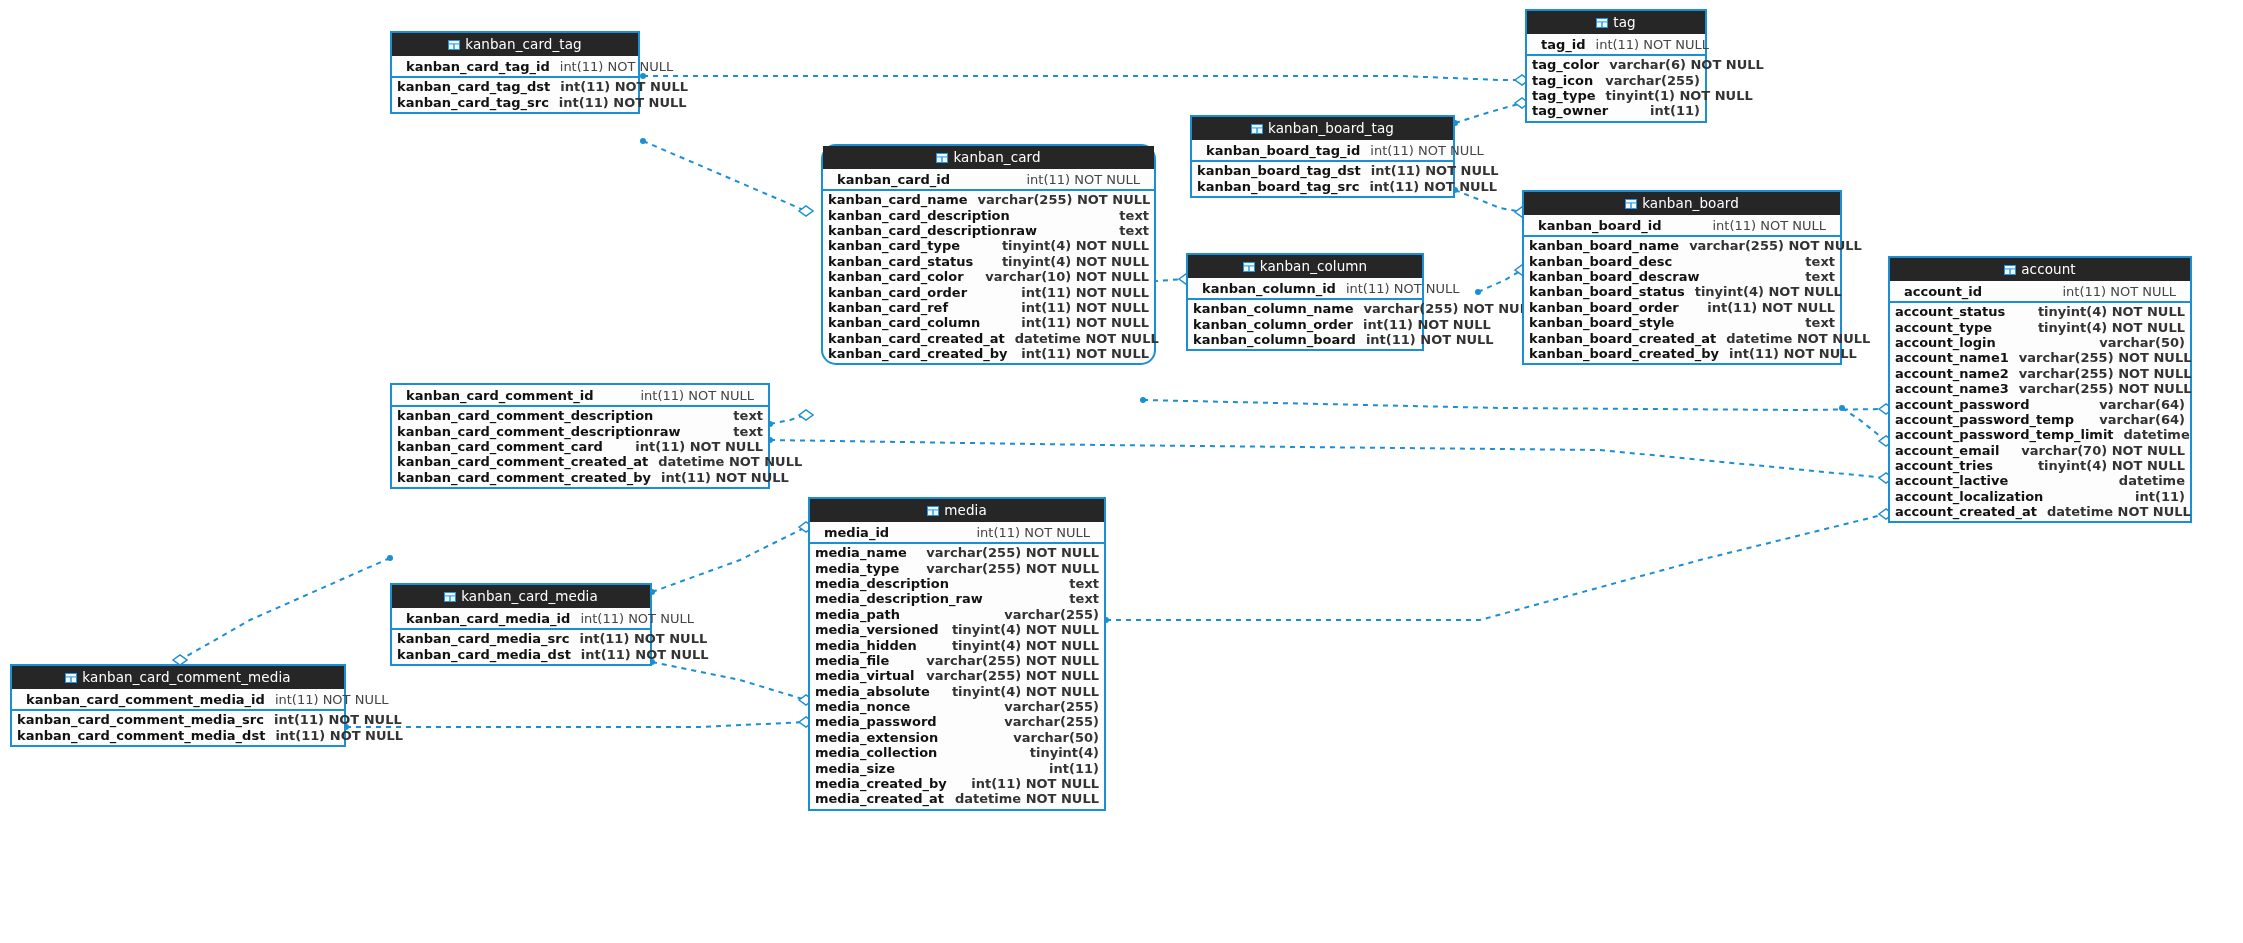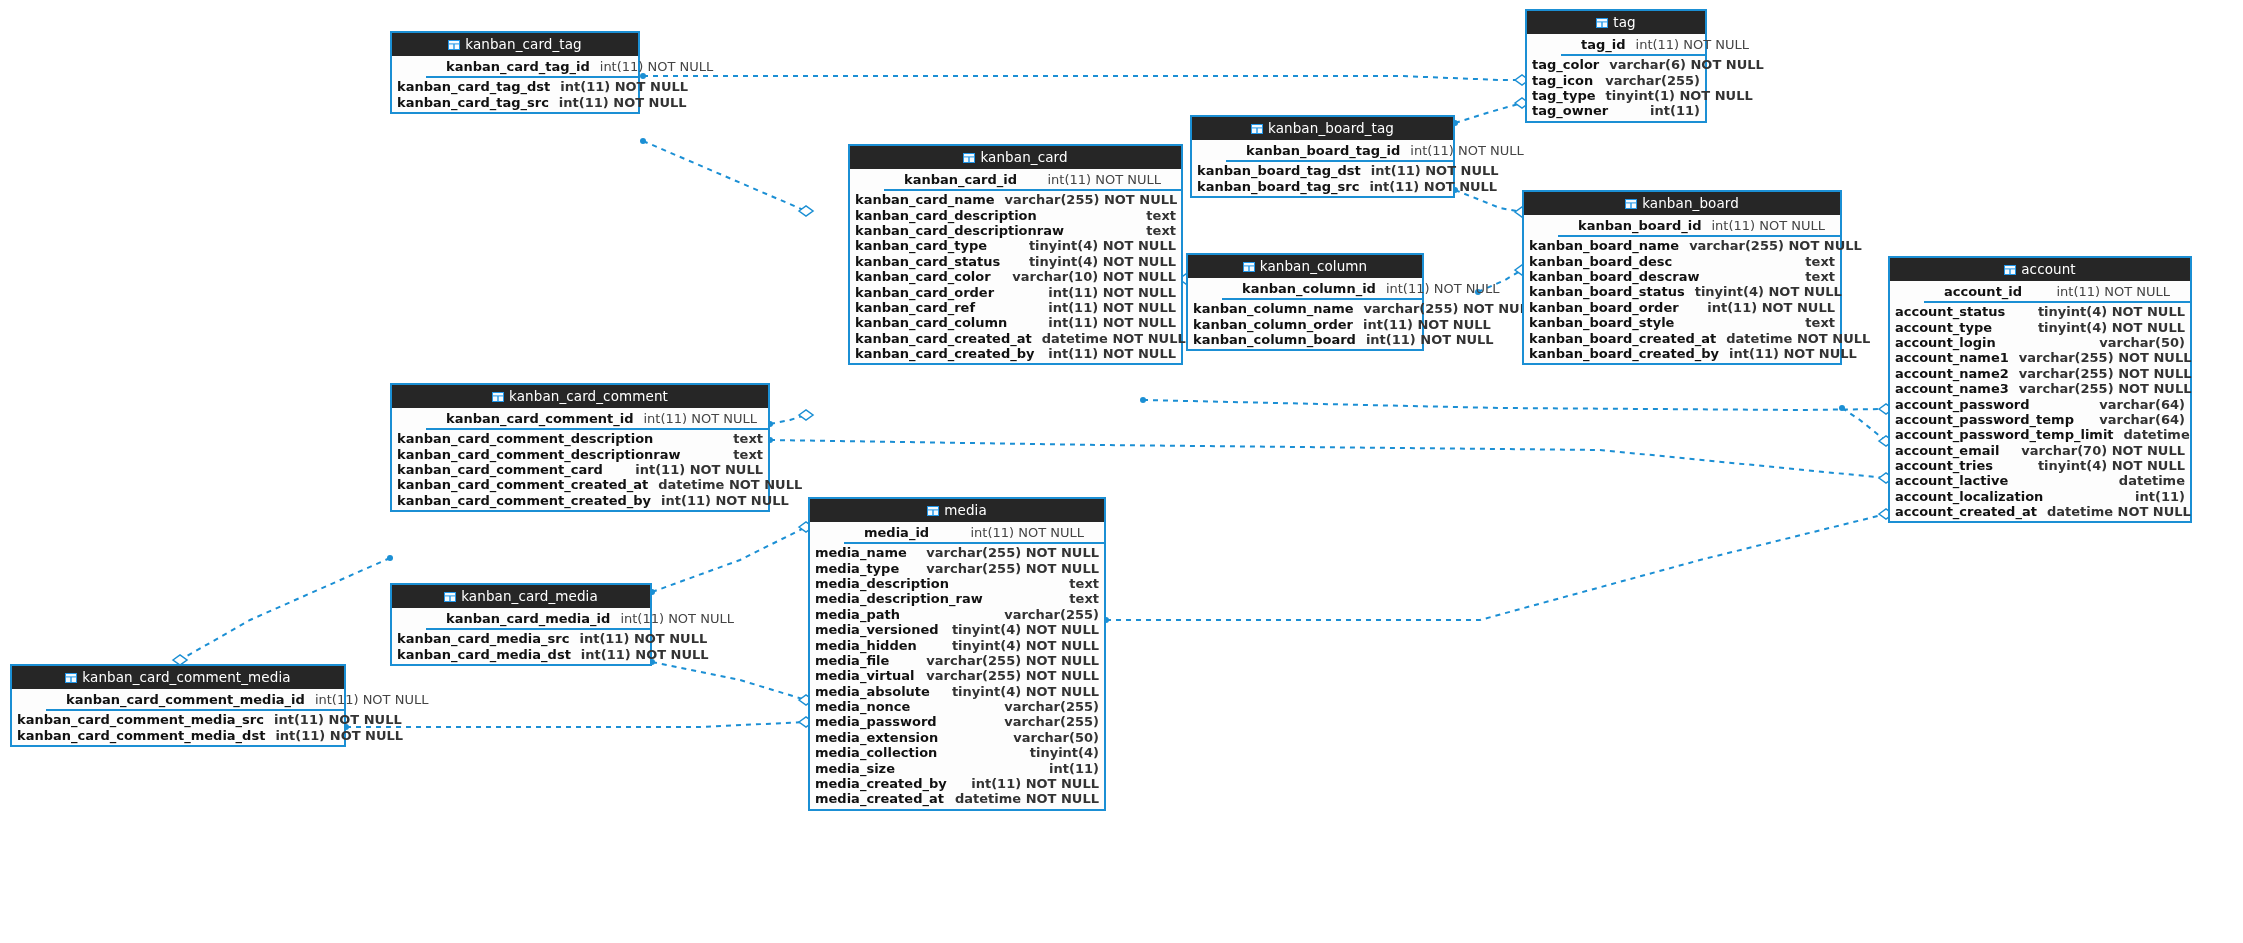--- a/index.html
+++ b/index.html
@@ -6,22 +6,22 @@
   body{width:2243px;height:943px;position:relative;overflow:hidden;
        font-family:"DejaVu Sans","Liberation Sans",sans-serif;}
   #canvas{position:absolute;left:0;top:0;width:2243px;height:943px;}
   svg.links{position:absolute;left:0;top:0;width:2243px;height:943px;pointer-events:none;}
 
   .table{position:absolute;border:2px solid #1b8fd4;background:#fdfdfd;box-sizing:border-box;}
   .thead{background:#262626;color:#ffffff;font-size:13.5px;height:23px;line-height:23px;
          text-align:center;white-space:nowrap;letter-spacing:.1px;}
   .thead .tbl-icon{display:inline-block;width:12px;height:10px;vertical-align:-1px;margin-right:5px;}
   .pk{display:flex;justify-content:space-between;align-items:center;
-      border-bottom:2px solid #1b8fd4;height:22px;padding:0 20px;box-sizing:border-box;
-      font-size:13px;white-space:nowrap;margin-left:34px;}
+      border-bottom:2px solid #1b8fd4;height:22px;padding:0 14px;box-sizing:border-box;
+      font-size:13px;white-space:nowrap;}
   .pk .nm{font-weight:bold;color:#111;}
   .pk .ty{color:#444;padding-left:10px;}
   .row{display:flex;justify-content:space-between;align-items:center;
        height:15.4px;padding:0 5px;box-sizing:border-box;font-size:13px;white-space:nowrap;}
   .row .nm{color:#111;}
   .row .ty{color:#333;padding-left:10px;}
   .body{padding:1px 0 2px 0;font-weight:bold;}
 </style>
 </head>
 <body>
@@ -142,21 +142,21 @@
           <div class="row">
             <span class="nm">kanban_board_tag_dst</span>
             <span class="ty">int(11) NOT NULL</span>
           </div>
           <div class="row">
             <span class="nm">kanban_board_tag_src</span>
             <span class="ty">int(11) NOT NULL</span>
           </div>
         </div>
       </div>
-      <div class="table" style="left: 848px; top: 144px; width: 335px;">
+      <div class="table" style="left: 821px; top: 144px; width: 335px; border-radius: 15px;">
         <div class="thead"><span class="tbl-icon"><svg viewBox="0 0 12 10" width="12" height="10">
               <rect x="0" y="0" width="12" height="10" fill="#2196e8"></rect>
               <rect x="1" y="1" width="10" height="2.4" fill="#ffffff" opacity="0.95"></rect>
               <rect x="1" y="4.4" width="4.3" height="4.6" fill="#ffffff" opacity="0.95"></rect>
               <rect x="6.7" y="4.4" width="4.3" height="4.6" fill="#ffffff" opacity="0.95"></rect>
             </svg></span><span>kanban_card</span></div>
         <div class="pk">
           <span class="nm">kanban_card_id</span>
           <span class="ty">int(11) NOT NULL</span>
         </div>
@@ -343,26 +343,20 @@
             <span class="nm">account_localization</span>
             <span class="ty">int(11)</span>
           </div>
           <div class="row">
             <span class="nm">account_created_at</span>
             <span class="ty">datetime NOT NULL</span>
           </div>
         </div>
       </div>
       <div class="table" style="left: 390px; top: 383px; width: 380px;">
-        <div class="thead"><span class="tbl-icon"><svg viewBox="0 0 12 10" width="12" height="10">
-              <rect x="0" y="0" width="12" height="10" fill="#2196e8"></rect>
-              <rect x="1" y="1" width="10" height="2.4" fill="#ffffff" opacity="0.95"></rect>
-              <rect x="1" y="4.4" width="4.3" height="4.6" fill="#ffffff" opacity="0.95"></rect>
-              <rect x="6.7" y="4.4" width="4.3" height="4.6" fill="#ffffff" opacity="0.95"></rect>
-            </svg></span><span>kanban_card_comment</span></div>
         <div class="pk">
           <span class="nm">kanban_card_comment_id</span>
           <span class="ty">int(11) NOT NULL</span>
         </div>
         <div class="body">
           <div class="row">
             <span class="nm">kanban_card_comment_description</span>
             <span class="ty">text</span>
           </div>
           <div class="row">

